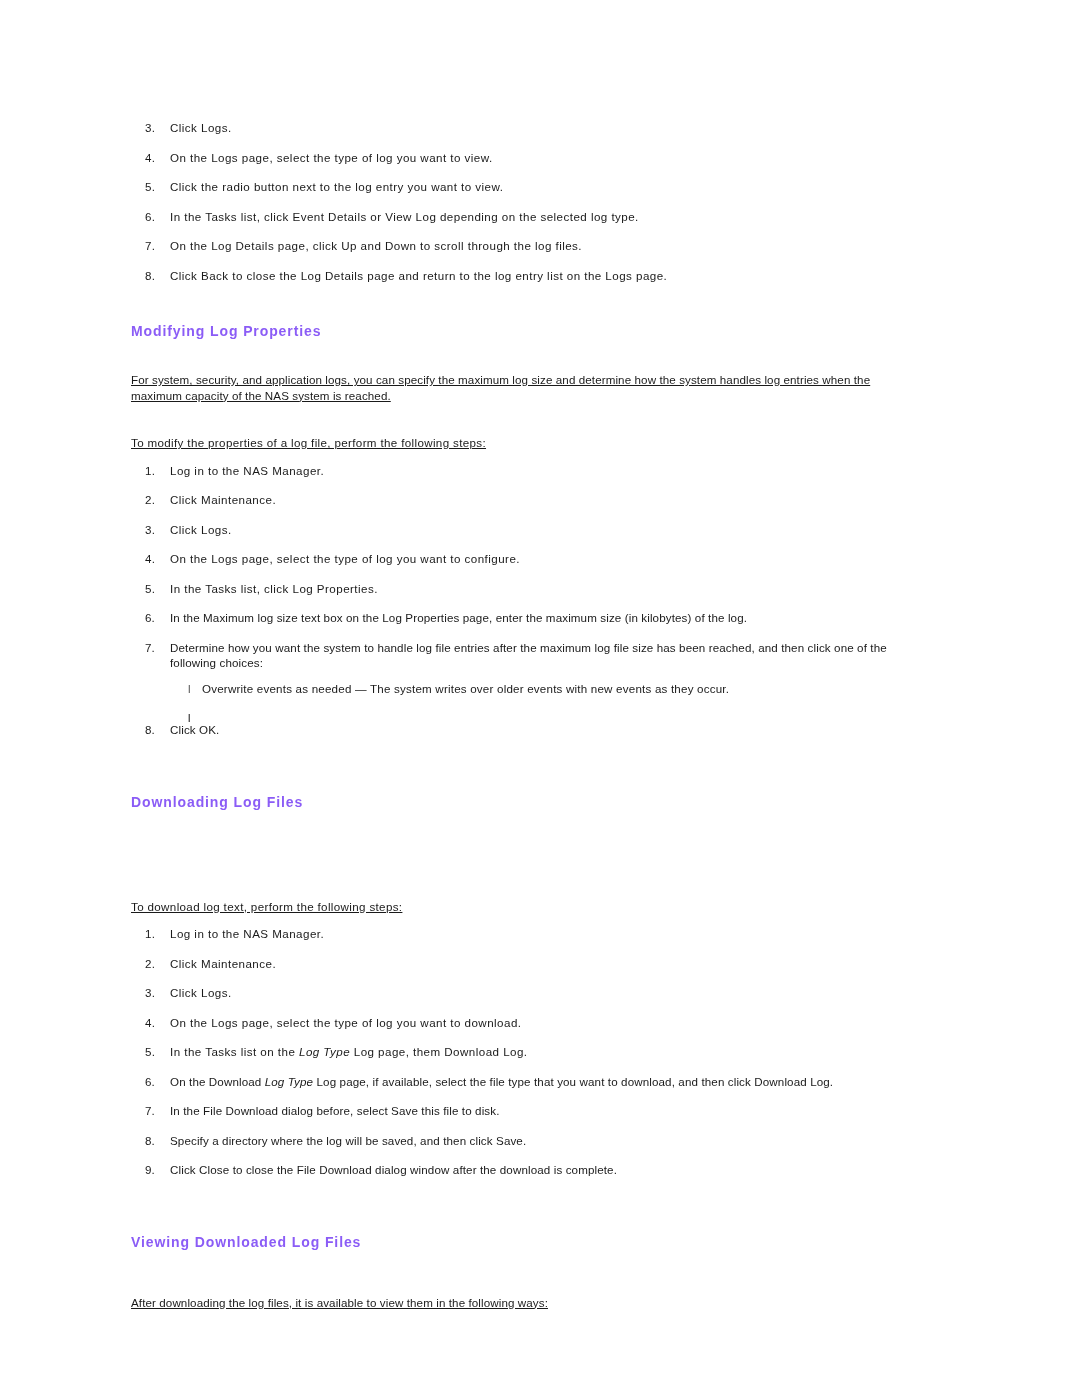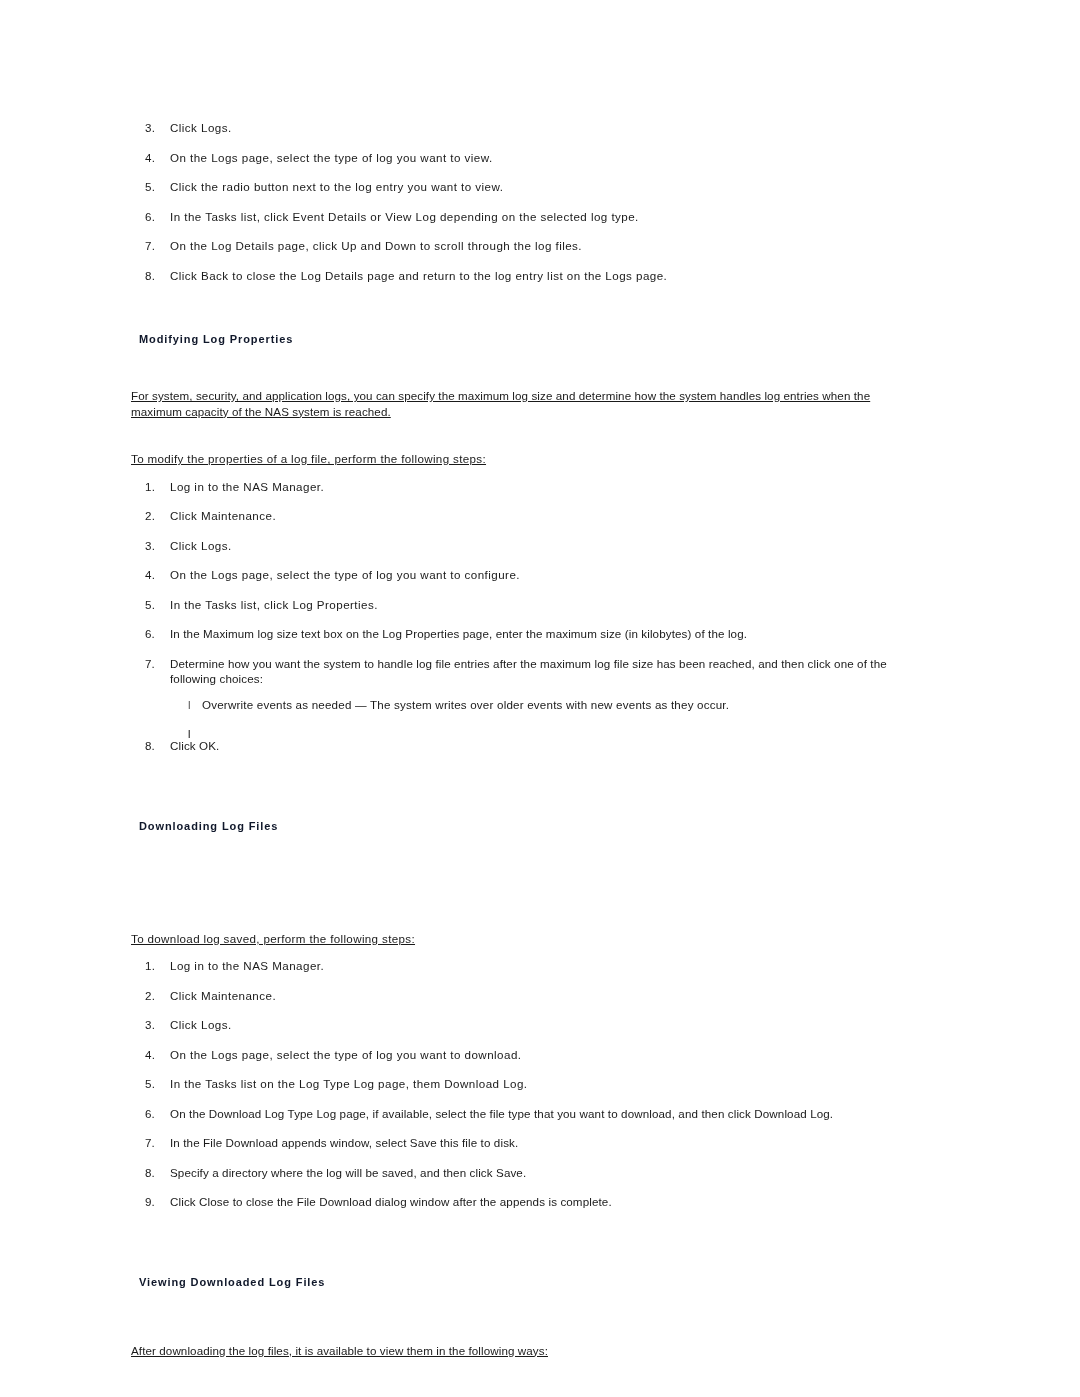--- a/index.html
+++ b/index.html
@@ -26,26 +26,26 @@
   }
   .content {
     position: absolute;
     left: 131px;
     top: 120px;
     width: 790px;
   }
 
   
   .section-heading {
-    color: #0f172a;
-    font-size: 11px;
+    color: #8b5cf6;
+    font-size: 14px;
     font-weight: bold;
     letter-spacing: 0.9px;
     line-height: 17px;
-    margin: 8px;
+    margin: 0;
     padding: 0;
   }
 
   
   .body-text {
     font-size: 11.6px;
     line-height: 15.5px;
     letter-spacing: 0.35px;
     color: #1a1a1a;
     margin: 0;
@@ -123,21 +123,21 @@
     line-height: 15.5px;
     color: #555555;
   }
 
   
   .gap-xl { height: 40px; }
   .gap-lg { height: 32px; }
   .gap-sm { height: 16px; }
   .gap-xs { height: 12px; }
 
-  .ital { }
+  .ital { font-style: italic; }
 </style>
 </head>
 <body>
 
 <div class="page">
   <div class="content">
 
     <ol class="num-list">
       <li class="num-item wide">
         <span class="marker">3.</span>
@@ -237,21 +237,21 @@
 
     <h2 class="section-heading">Downloading Log Files</h2>
 
     <div class="gap-lg"></div>
     <div class="gap-xs"></div>
 
 
     <div class="gap-lg"></div>
     <div class="gap-xs"></div>
 
-    <p class="body-text">To download log saved, perform the following steps:</p>
+    <p class="body-text">To download log text, perform the following steps:</p>
 
     <div class="gap-xs"></div>
 
     <ol class="num-list">
       <li class="num-item wide">
         <span class="marker">1.</span>
         <span>Log in to the NAS Manager.</span>
       </li>
       <li class="num-item wide">
         <span class="marker">2.</span>
@@ -268,29 +268,29 @@
       <li class="num-item wide">
         <span class="marker">5.</span>
         <span>In the Tasks list on the </span><span class="ital">Log Type</span><span> Log page, them Download Log.</span>
       </li>
       <li class="num-item narrow">
         <span class="marker">6.</span>
         <span>On the Download </span><span class="ital">Log Type</span><span> Log page, if available, select the file type that you want to download, and then click Download Log.</span>
       </li>
       <li class="num-item narrow">
         <span class="marker">7.</span>
-        <span>In the File Download appends window, select Save this file to disk.</span>
+        <span>In the File Download dialog before, select Save this file to disk.</span>
       </li>
       <li class="num-item narrow">
         <span class="marker">8.</span>
         <span>Specify a directory where the log will be saved, and then click Save.</span>
       </li>
       <li class="num-item narrow">
         <span class="marker">9.</span>
-        <span>Click Close to close the File Download dialog window after the appends is complete.</span>
+        <span>Click Close to close the File Download dialog window after the download is complete.</span>
       </li>
     </ol>
 
     <div class="gap-xl"></div>
     <div class="gap-sm"></div>
 
     <h2 class="section-heading">Viewing Downloaded Log Files</h2>
 
     <div class="gap-lg"></div>
     <div class="gap-xs"></div>

